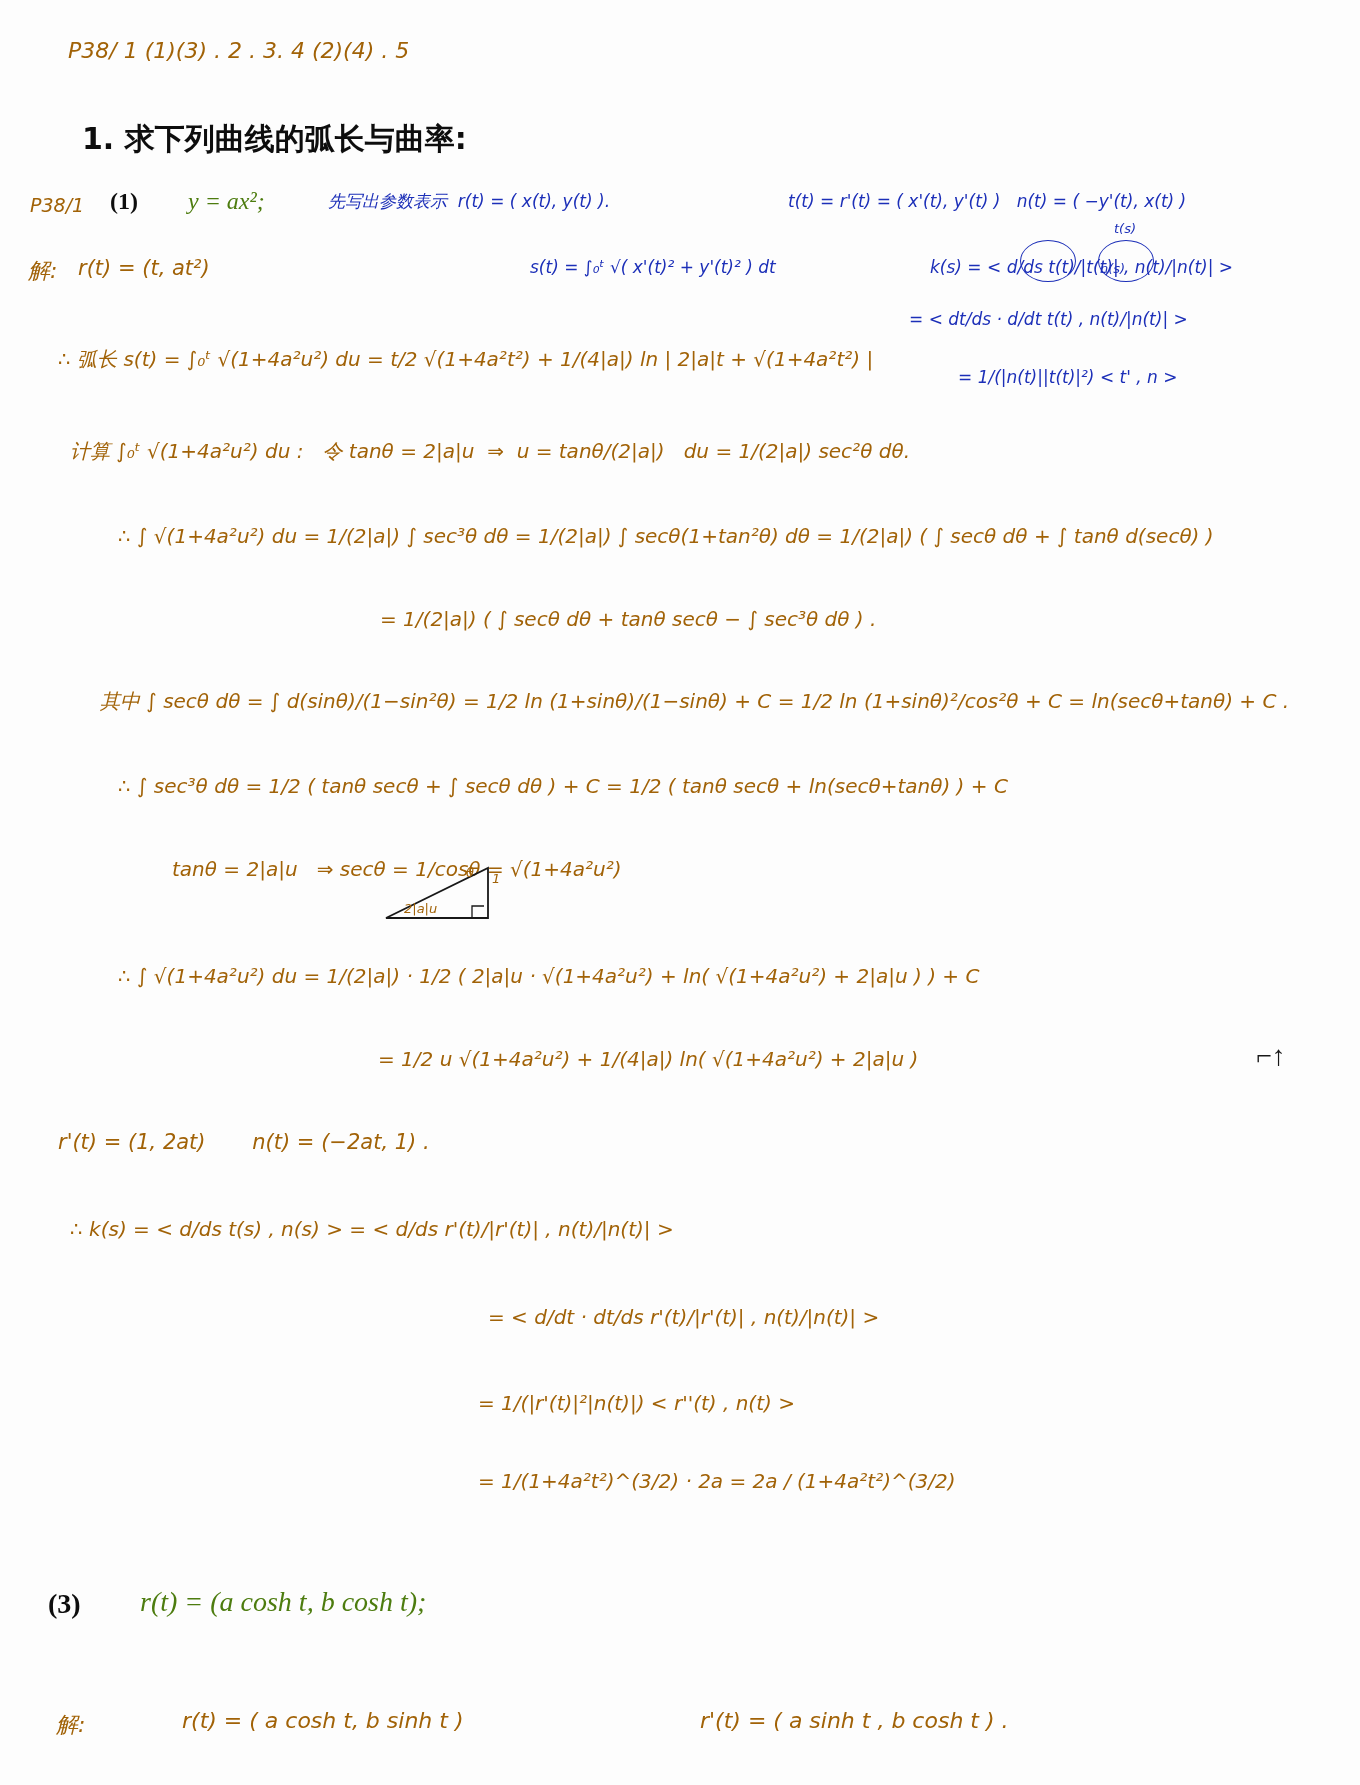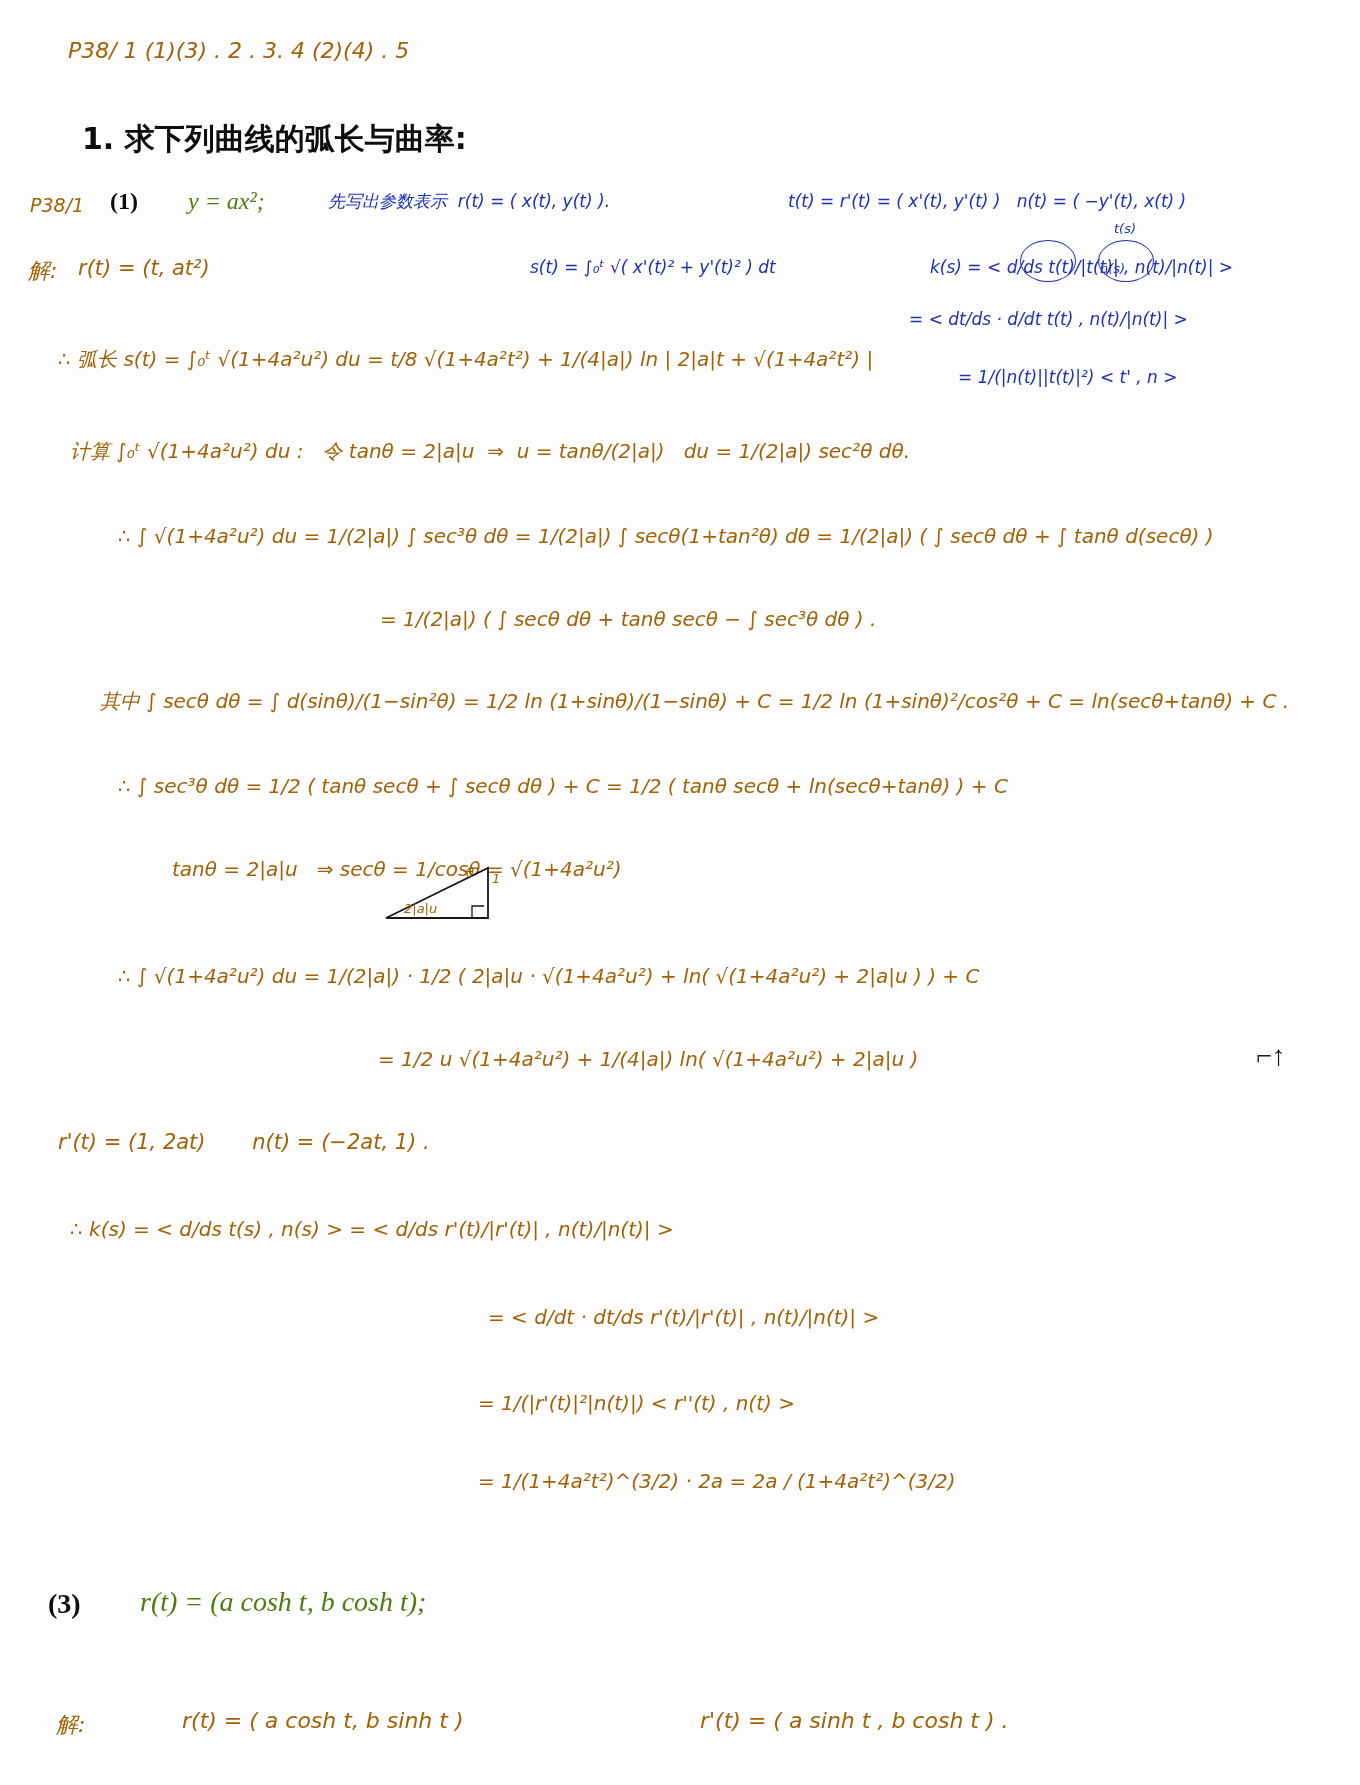--- a/index.html
+++ b/index.html
@@ -106,21 +106,21 @@
   <div class="n ink-blue small" style="left:1072px; top:262px;padding-left:28px;">n(s)</div>
   <div class="n ink-blue small" style="left:1090px; top:222px;margin-left:24px;">t(s)</div>
 
   <div class="ellipse" style="left:1020px; top:240px; width:54px; height:40px;"></div>
   <div class="ellipse" style="left:1098px; top:240px; width:54px; height:40px;"></div>
 
   <div class="n ink-black sz22" style="left:28px; top:258px;">解:</div>
 
   <div class="n ink-black sz21" style="left:78px; top:256px;">r(t) = (t, at²)</div>
 
-  <div class="n ink-black sz20" style="left:58px; top:348px;">∴ 弧长 s(t) = ∫₀ᵗ √(1+4a²u²) du = t/8 √(1+4a²t²) + 1/(4|a|) ln | 2|a|t + √(1+4a²t²) |</div>
+  <div class="n ink-black sz20" style="left:58px; top:348px;">∴ 弧长 s(t) = ∫₀ᵗ √(1+4a²u²) du = t/2 √(1+4a²t²) + 1/(4|a|) ln | 2|a|t + √(1+4a²t²) |</div>
 
   <div class="n ink-black sz20" style="left:70px; top:440px;">计算 ∫₀ᵗ √(1+4a²u²) du :   令 tanθ = 2|a|u  ⇒  u = tanθ/(2|a|)   du = 1/(2|a|) sec²θ dθ.</div>
 
   <div class="n ink-black sz20" style="left:118px; top:525px;">∴ ∫ √(1+4a²u²) du = 1/(2|a|) ∫ sec³θ dθ = 1/(2|a|) ∫ secθ(1+tan²θ) dθ = 1/(2|a|) ( ∫ secθ dθ + ∫ tanθ d(secθ) )</div>
 
   <div class="n ink-black sz20" style="left:380px; top:608px;">= 1/(2|a|) ( ∫ secθ dθ + tanθ secθ − ∫ sec³θ dθ ) .</div>
 
   <div class="n ink-black sz20" style="left:100px; top:690px;">其中 ∫ secθ dθ = ∫ d(sinθ)/(1−sin²θ) = 1/2 ln (1+sinθ)/(1−sinθ) + C = 1/2 ln (1+sinθ)²/cos²θ + C = ln(secθ+tanθ) + C .</div>
 
   <div class="n ink-black sz20" style="left:118px; top:775px;">∴ ∫ sec³θ dθ = 1/2 ( tanθ secθ + ∫ secθ dθ ) + C = 1/2 ( tanθ secθ + ln(secθ+tanθ) ) + C</div>

